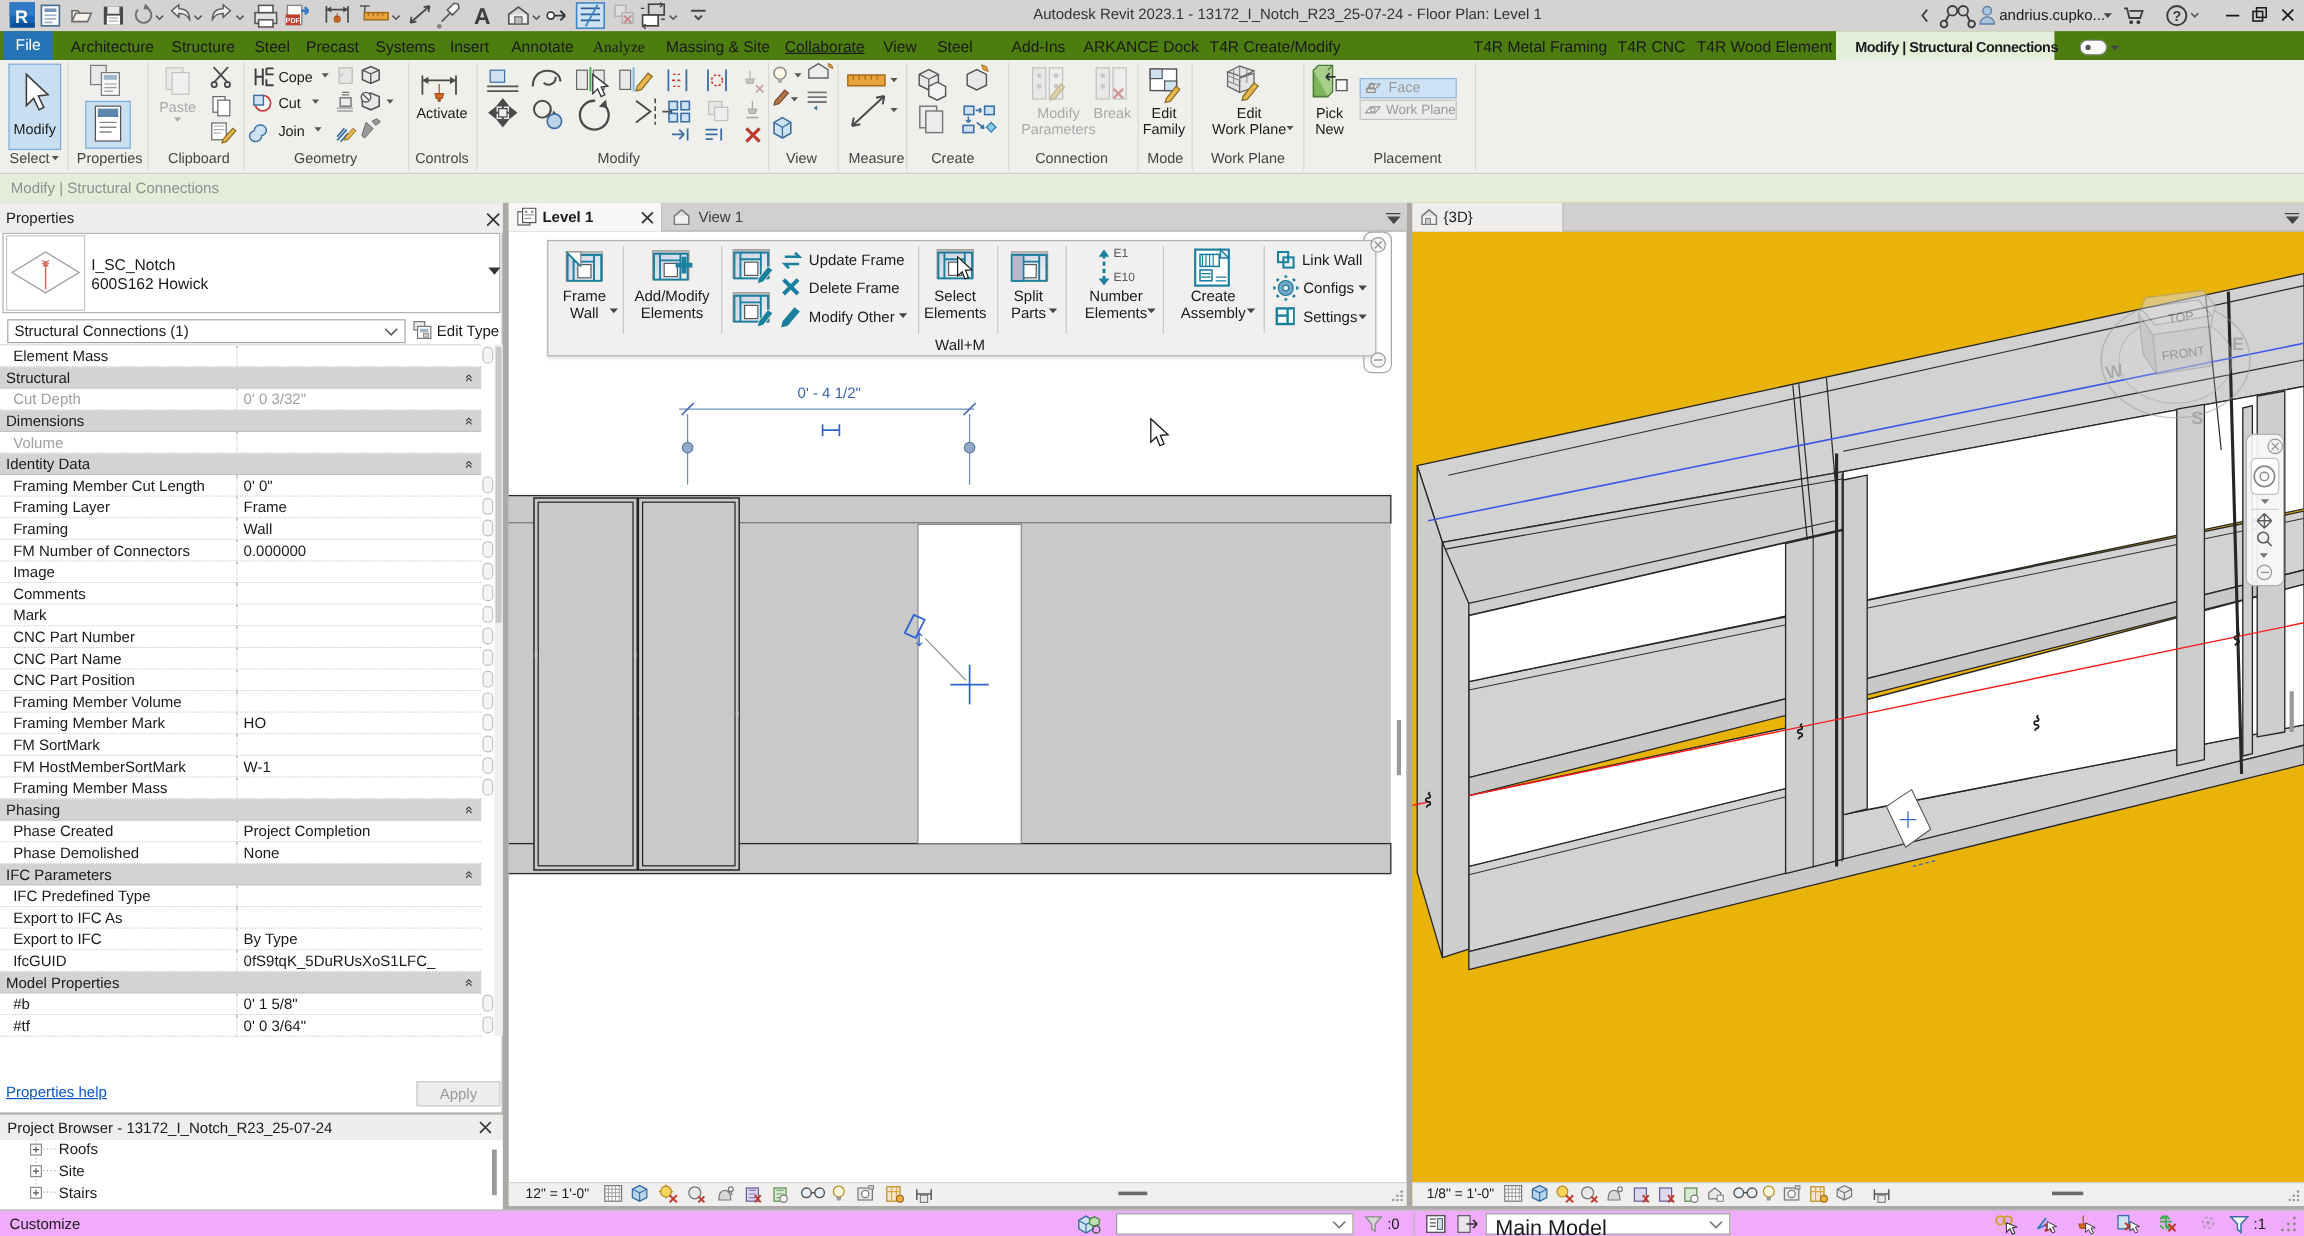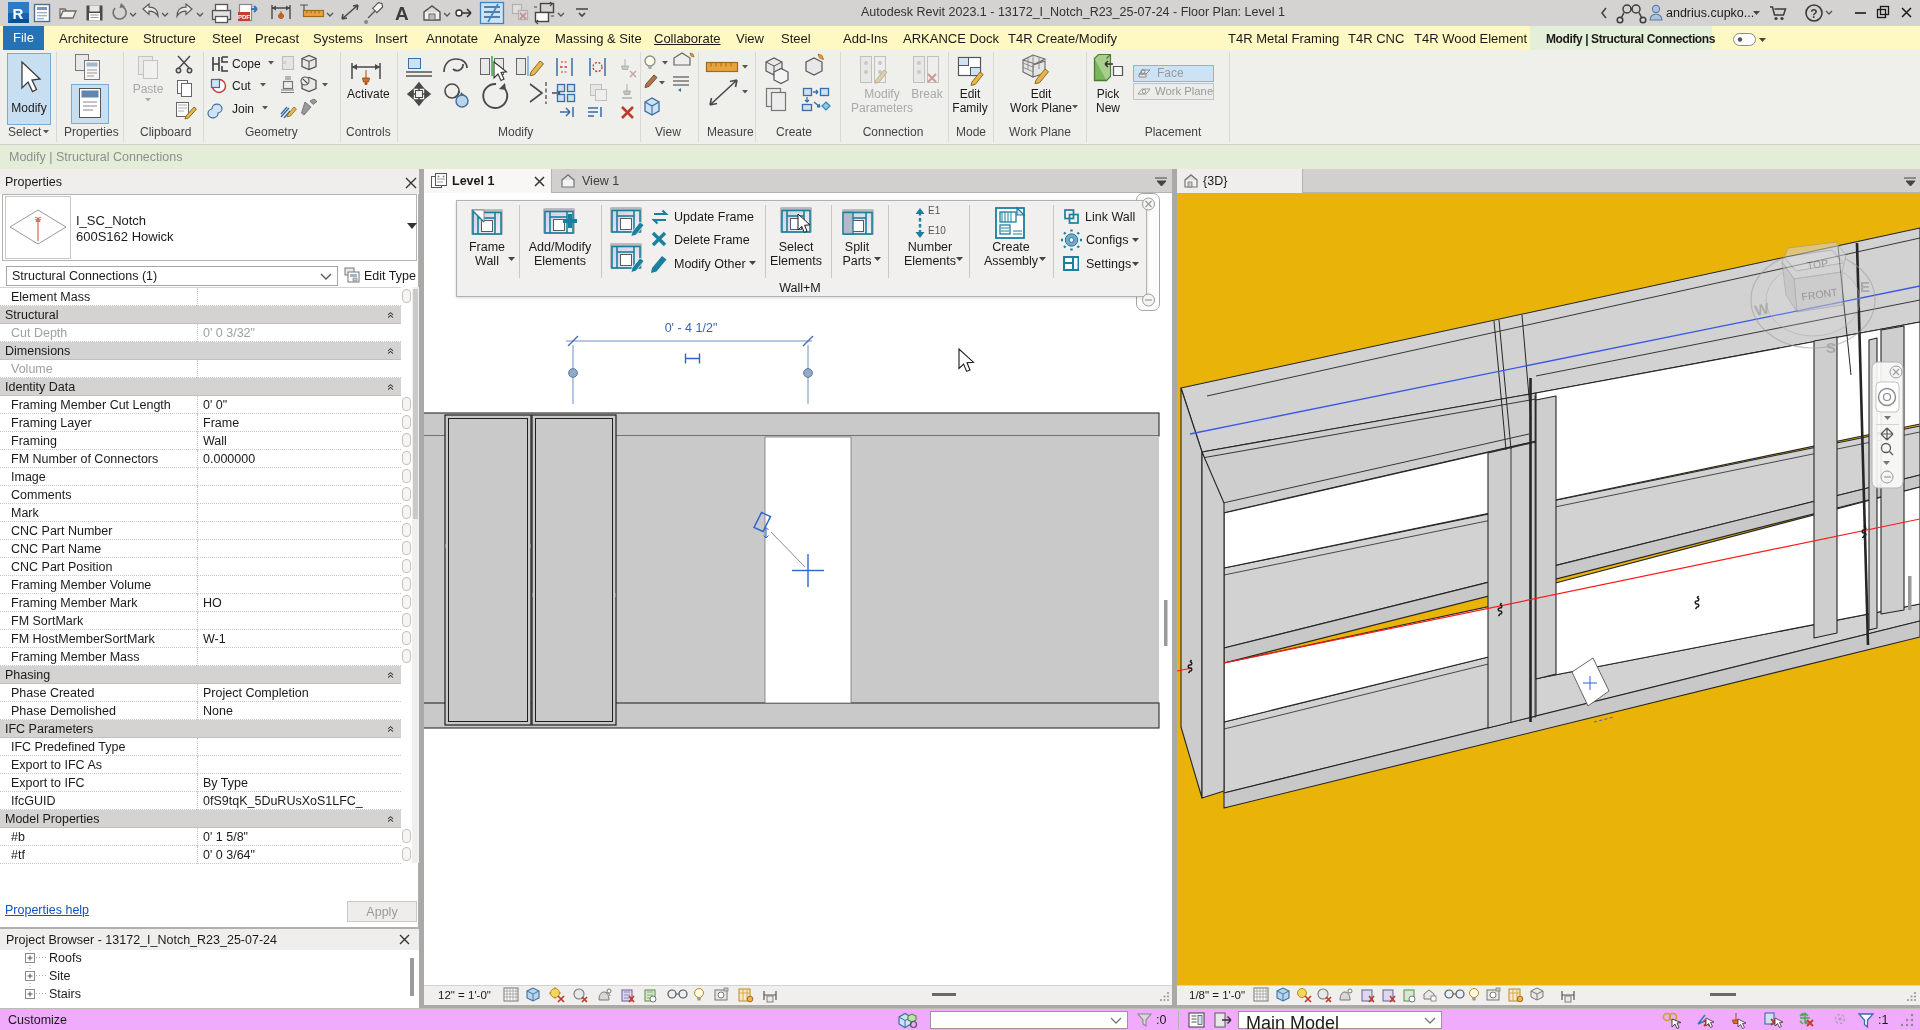--- a/index.html
+++ b/index.html
@@ -113,30 +113,30 @@
     <circle cx="219" cy="13" r="8" fill="none" stroke="#3c3c3c" stroke-width="1.6"></circle>
     <text x="219" y="17.5" font-size="12" font-weight="bold" fill="#3c3c3c" text-anchor="middle" font-family="Liberation Sans">?</text>
     <path d="M231 11 l3 3 l3 -3" fill="none" stroke="#555" stroke-width="1.3"></path>
     <path d="M260 13 h11" stroke="#1a1a1a" stroke-width="1.6"></path>
     <rect x="282.5" y="9.5" width="8" height="8" fill="none" stroke="#1a1a1a" stroke-width="1.3"></rect>
     <rect x="285.5" y="6.5" width="8" height="8" fill="none" stroke="#1a1a1a" stroke-width="1.3"></rect>
     <path d="M307 8 l9 9 m0 -9 l-9 9" stroke="#1a1a1a" stroke-width="1.5"></path>
   </svg>
 </div>
 
-<div class="abs" id="tabrow" style="left:0;top:26px;width:1920px;height:24px;background:#fef9c3;font-size:13px;color:#1a1a1a;">
+<div class="abs" id="tabrow" style="left:0;top:26px;width:1920px;height:24px;background:#4d7c0f;font-size:13px;color:#1a1a1a;">
   <div class="abs" style="left:3px;top:0px;width:41px;height:24px;background:#2573b4;color:#fff;text-align:center;line-height:24px;">File</div>
   <span class="txt" style="left:59px;top:5px;">Architecture</span>
   <span class="txt" style="left:143px;top:5px;">Structure</span>
   <span class="txt" style="left:212px;top:5px;">Steel</span>
   <span class="txt" style="left:255px;top:5px;">Precast</span>
   <span class="txt" style="left:313px;top:5px;">Systems</span>
   <span class="txt" style="left:375px;top:5px;">Insert</span>
   <span class="txt" style="left:426px;top:5px;">Annotate</span>
-  <span class="txt" style="left:494px;top:5px;">Analyze</span>
+  <span class="txt" style="left:494px;top:5px;font-family:Liberation Serif, serif;">Analyze</span>
   <span class="txt" style="left:555px;top:5px;">Massing &amp; Site</span>
   <span class="txt" style="left:654px;top:5px;text-decoration:underline;">Collaborate</span>
   <span class="txt" style="left:736px;top:5px;">View</span>
   <span class="txt" style="left:781px;top:5px;">Steel</span>
   <span class="txt" style="left:843px;top:5px;">Add-Ins</span>
   <span class="txt" style="left:903px;top:5px;">ARKANCE Dock</span>
   <span class="txt" style="left:1008px;top:5px;">T4R Create/Modify</span>
   <span class="txt" style="left:1188px;top:5px;margin-top:28px;">T4R Document</span>
   <span class="txt" style="left:1228px;top:5px;">T4R Metal Framing</span>
   <span class="txt" style="left:1348px;top:5px;">T4R CNC</span>

